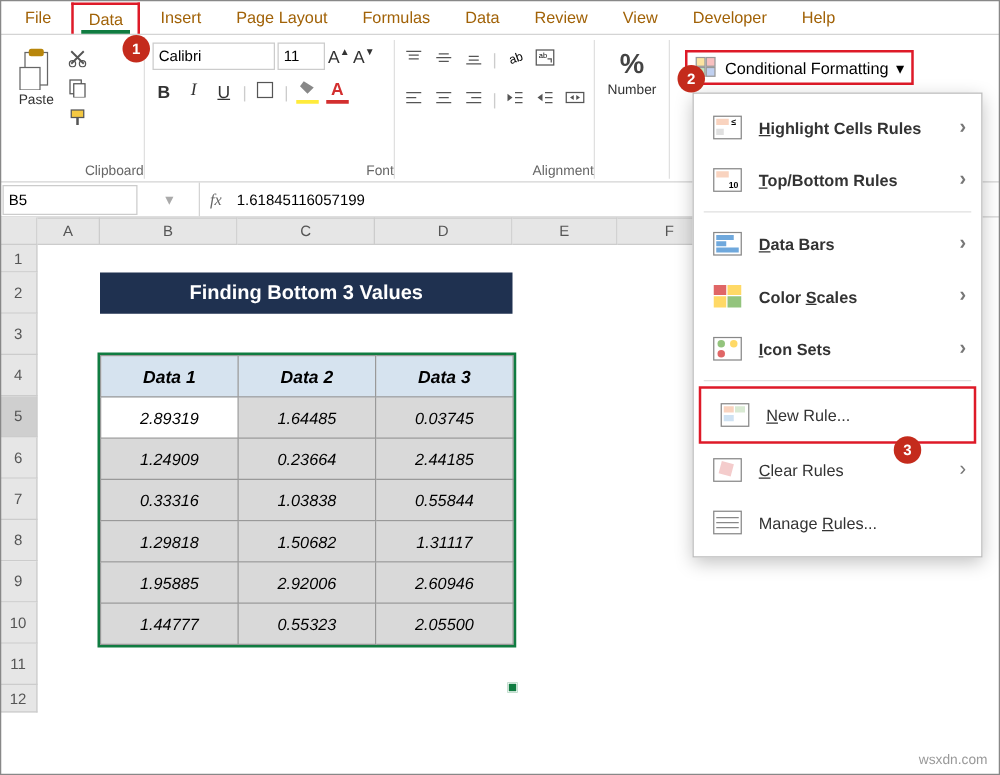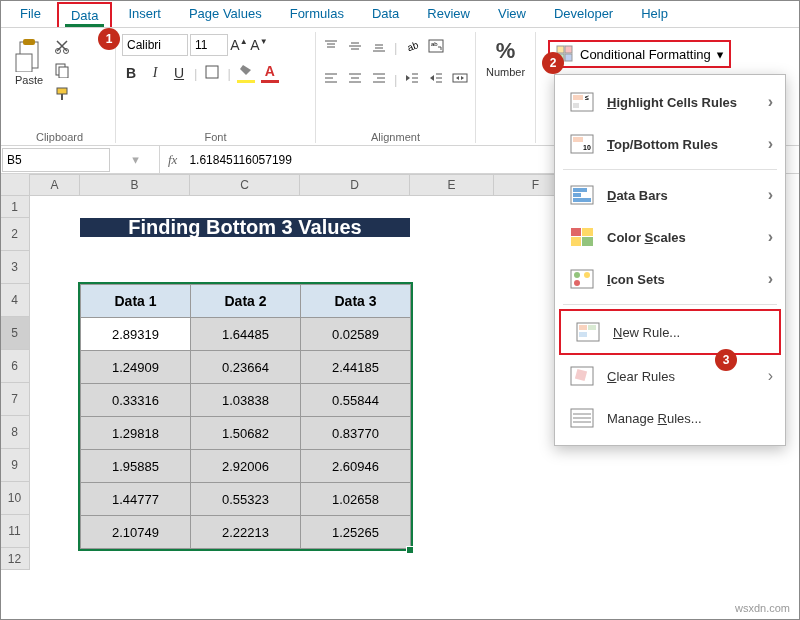--- a/index.html
+++ b/index.html
@@ -1,37 +1,37 @@
 <!DOCTYPE html>
 <html><head>
   <meta charset="utf-8">
   <style>
     * { box-sizing: border-box; margin: 0; padding: 0; font-family: 'Segoe UI', Tahoma, sans-serif; }
     body { width: 800px; height: 620px; background: #fff; font-size: 13px; position: relative; overflow: hidden; }
     
     
     .tabs { display: flex; padding: 2px 8px 0; gap: 4px; border-bottom: 1px solid #d4d4d4; }
-    .tab { padding: 4px 12px; color: #0369a1; cursor: pointer; }
+    .tab { padding: 4px 12px; color: #a16207; cursor: pointer; }
     .tab.active { border: 2px solid #de1a28; border-bottom: none; position: relative; }
     .tab.active::after { content:''; position:absolute; left:6px; right:6px; bottom:0; height:3px; background:#107c41; }
     
     
     .ribbon { display: flex; border-bottom: 1px solid #d4d4d4; padding: 4px 4px 2px; background: #fff; height: 118px; }
     .group { border-right: 1px solid #e0e0e0; padding: 2px 6px; display: flex; flex-direction: column; position: relative; }
-    .group-label { position: absolute; bottom: 0; left: 0; right: 0; text-align: center; font-size: 11px; color: #666; }
+    .group-label { position: absolute; bottom: 0; left: 0; right: 0; text-align: right; font-size: 11px; color: #666; }
     .group-body { flex: 1; display: flex; align-items: flex-start; gap: 4px; }
     
     .big-btn { display: flex; flex-direction: column; align-items: center; justify-content: flex-end; padding: 4px; gap: 2px; font-size: 11px; color: #333; }
     .big-btn svg, .ic svg { display: block; }
     
     .mini-col { display: flex; flex-direction: column; gap: 4px; padding-top: 2px; }
     .mini-btn { width: 20px; height: 20px; display:flex; align-items:center; justify-content:center; }
     
     .font-row { display: flex; gap: 2px; align-items: center; }
-    .font-name { width: 66px; height: 22px; border: 1px solid #ccc; font-size: 12px; padding: 0 4px; }
+    .font-name { width: 98px; height: 22px; border: 1px solid #ccc; font-size: 12px; padding: 0 4px; }
     .font-size { width: 38px; height: 22px; border: 1px solid #ccc; font-size: 12px; padding: 0 4px; }
     .fmt-row { display: flex; gap: 6px; align-items: center; height: 26px; }
     .fmt-btn { min-width: 18px; text-align: center; font-size: 14px; color: #333; cursor:pointer; }
     .color-strip { height: 3px; margin-top: 1px; }
     
     .cond-fmt-btn { display: flex; align-items: center; gap: 6px; padding: 3px 6px; border: 2px solid #de1a28; background: #fff; white-space: nowrap; font-size: 13px; position: relative; }
     .styles-group { position: relative; }
     
     
     .badge { position: absolute; width: 22px; height: 22px; border-radius: 50%; background: #c42b1c; color: #fff; font-size: 12px; font-weight: bold; display: flex; align-items: center; justify-content: center; z-index: 20; }
@@ -55,23 +55,23 @@
     .cA { width: 50px; } .cB, .cC, .cD { width: 110px; } .cE, .cF { width: 84px; }
     
     .gridbody { display: flex; }
     .rowhdrs { display: flex; flex-direction: column; }
     .rowhdr { width: 30px; height: 33px; }
     .rowhdr.r1 { height: 22px; }
     .rowhdr.r5 { background: #cfcfcf; }
     
     .cells { position: relative; flex: 1; }
     
-    .title-cell { position: absolute; left: 50px; top: 22px; width: 330px; height: 19px; background: #1f3150; color: #fff; font-weight: bold; font-size: 20px; display: flex; align-items: center; justify-content: center; }
-    
-    .data-table { position: absolute; left: 50px; top: 88px; border-collapse: collapse; }
+    .title-cell { position: absolute; left: 50px; top: 22px; width: 330px; height: 33px; background: #1f3150; color: #fff; font-weight: bold; font-size: 16px; display: flex; align-items: center; justify-content: center; }
+    
+    .data-table { position: absolute; left: 50px; top: 88px; border-collapse: collapse; font-style: italic; }
     .data-table th { background: #d6e3ef; border: 1px solid #999; height: 33px; width: 110px; font-size: 14px; font-weight: bold; }
     .data-table td { background: #d9d9d9; border: 1px solid #999; height: 33px; width: 110px; text-align: center; font-size: 13px; }
     .data-table td.active { background: #fff; }
     .data-table { outline: 2px solid #107c41; }
     .sel-handle { position:absolute; width:8px; height:8px; background:#107c41; border:1px solid #fff; left:376px; top:350px; }
     
     
     .cf-menu { position: absolute; right: 14px; top: 74px; width: 232px; background: #fff; border: 1px solid #bbb; box-shadow: 0 4px 14px rgba(0,0,0,0.25); z-index: 10; padding: 6px 0; }
     .cf-item { display: flex; align-items: center; gap: 12px; padding: 10px 14px; font-size: 13px; color: #333; position: relative; }
     .cf-item.sub::after { content: '›'; position: absolute; right: 12px; color: #777; font-size: 16px; }
@@ -84,21 +84,21 @@
     .watermark { position: absolute; bottom: 6px; right: 10px; font-size: 11px; color: #999; }
     .frame { position:absolute; inset:0; border:1px solid #888; pointer-events:none; }
   </style>
 </head>
 <body>
 
 <div class="tabs">
   <div class="tab">File</div>
   <div class="tab active">Data</div>
   <div class="tab">Insert</div>
-  <div class="tab">Page Values</div>
+  <div class="tab">Page Layout</div>
   <div class="tab">Formulas</div>
   <div class="tab">Data</div>
   <div class="tab">Review</div>
   <div class="tab">View</div>
   <div class="tab">Developer</div>
   <div class="tab">Help</div>
 </div>
 
 <div class="badge b1">1</div>
 <div class="badge b2">2</div>
@@ -297,51 +297,46 @@
       <table class="data-table">
         <tbody>
             <tr>
           <th>Data 1</th>
           <th>Data 2</th>
           <th>Data 3</th>
         </tr>
         <tr>
               <td class="active">2.89319</td>
               <td>1.64485</td>
-              <td>0.02589</td>
+              <td>0.03745</td>
             </tr>
         <tr>
               <td>1.24909</td>
               <td>0.23664</td>
               <td>2.44185</td>
             </tr>
         <tr>
               <td>0.33316</td>
               <td>1.03838</td>
               <td>0.55844</td>
             </tr>
         <tr>
               <td>1.29818</td>
               <td>1.50682</td>
-              <td>0.83770</td>
+              <td>1.31117</td>
             </tr>
         <tr>
               <td>1.95885</td>
               <td>2.92006</td>
               <td>2.60946</td>
             </tr>
         <tr>
               <td>1.44777</td>
               <td>0.55323</td>
-              <td>1.02658</td>
-            </tr>
-        <tr>
-              <td>2.10749</td>
-              <td>2.22213</td>
-              <td>1.25265</td>
+              <td>2.05500</td>
             </tr>
       </tbody>
         </table>
       <div class="sel-handle"></div>
     </div>
   </div>
 </div>
 
 <div class="cf-menu">
   <div class="cf-item bold sub">

